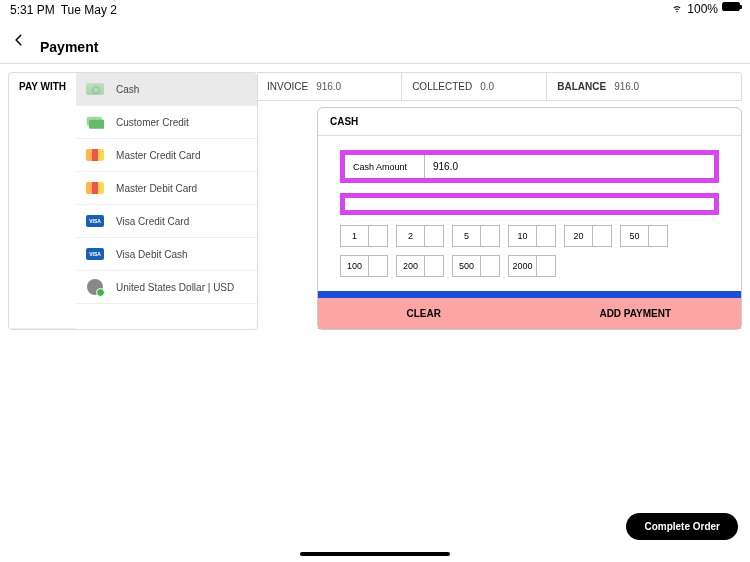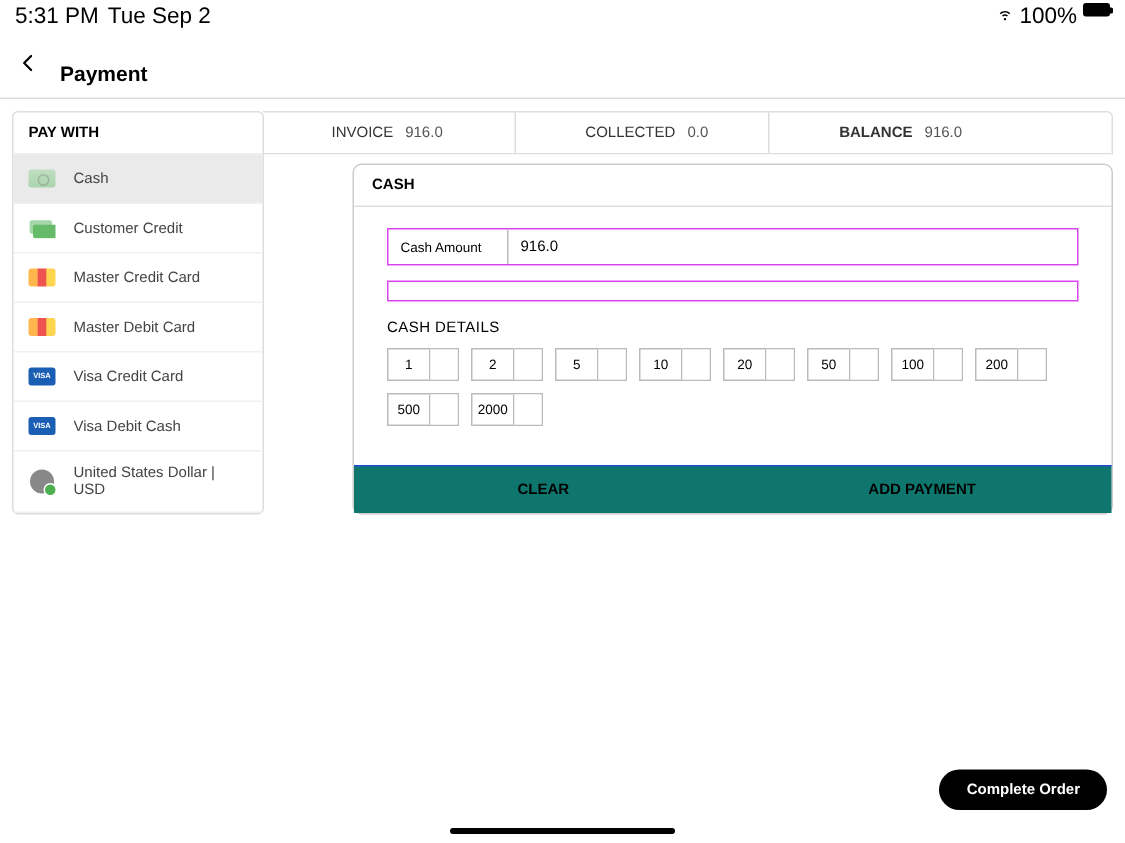--- a/index.html
+++ b/index.html
@@ -1,78 +1,78 @@
 <!DOCTYPE html>
 <html><head>
 <meta charset="utf-8">
 <style>
   * { box-sizing: border-box; margin: 0; padding: 0; font-family: -apple-system, BlinkMacSystemFont, "Helvetica Neue", Arial, sans-serif; }
   body { width: 750px; height: 562px; background: #fff; overflow: hidden; position: relative; }
 
-  .status-bar { display: flex; justify-content: space-between; align-items: center; padding: 2px 10px; font-size: 15px; }
+  .status-bar { display: flex; justify-content: space-between; align-items: center; padding: 2px 10px; font-size: 12px; }
   .status-left { display: flex; gap: 6px; }
   .status-right { display: flex; gap: 4px; }
   .wifi-icon { width: 12px; height: 12px; }
   .battery-icon { width: 18px; height: 9px; border: 1px solid #000; border-radius: 2px; background: #000; position: relative; }
   .battery-icon::after { content: ''; position: absolute; right: -3px; top: 2px; width: 2px; height: 4px; background: #000; border-radius: 0 1px 1px 0; }
 
   .header { display: flex; align-items: center; padding: 8px 12px; border-bottom: 1px solid #ddd; }
   .back-icon { font-size: 18px; font-weight: 300; margin-right: 14px; cursor: pointer; }
   .page-title { font-size: 14px; font-weight: 700; margin-top: 12px; }
 
   .main { display: flex; padding: 8px; gap: 0; }
 
-  .left-panel { width: 168px; border: 1px solid #ddd; border-radius: 4px; display: flex; flex-direction: column; background: #fff; }
+  .left-panel { width: 250px; border: 1px solid #ddd; border-radius: 4px; display: flex; flex-direction: row; background: #fff; }
   .pay-with-header { padding: 8px 10px; font-size: 10px; font-weight: 700; border-bottom: 1px solid #eee; }
   .pay-list { flex: 1; }
   .pay-item { display: flex; align-items: center; gap: 12px; padding: 9px 10px; border-bottom: 1px solid #f0f0f0; font-size: 10px; color: #444; cursor: pointer; }
   .pay-item.selected { background: #eaeaea; }
   .pay-icon { width: 18px; height: 14px; display: flex; align-items: center; justify-content: center; flex-shrink: 0; }
   .icon-cash { background: linear-gradient(#a5d6a7, #81c784); border-radius: 2px; position: relative; width: 18px; height: 12px; opacity: 0.6; }
   .icon-cash::after { content: ''; position: absolute; top: 3px; left: 6px; width: 6px; height: 6px; border: 1px solid rgba(0,0,0,0.3); border-radius: 50%; }
   .icon-credit { display: flex; align-items: center; }
   .icon-credit svg { width: 18px; height: 14px; }
   .icon-currency { width: 16px; height: 16px; border-radius: 50%; background: #888; display: flex; align-items: center; justify-content: center; position: relative; }
   .icon-currency .sub { position: absolute; bottom: -2px; right: -2px; width: 9px; height: 9px; border-radius: 50%; background: #4caf50; border: 1px solid #fff; }
   .icon-card { width: 18px; height: 12px; background: linear-gradient(to right, #ffb74d 33%, #ef5350 34%, #ef5350 66%, #ffd54f 67%); border-radius: 2px; }
   .icon-visa { width: 18px; height: 12px; background: #1a5fb4; border-radius: 2px; color: #fff; font-size: 5px; font-weight: 700; display: flex; align-items: center; justify-content: center; }
 
   .right-panel { flex: 1; display: flex; flex-direction: column; margin-left: -1px; }
   .summary { display: flex; border: 1px solid #ddd; border-left: none; border-radius: 0 4px 0 0; }
   .summary-cell { flex: 1; padding: 8px 10px; border-right: 1px solid #ddd; font-size: 10px; display: flex; gap: 8px; }
   .summary-cell:last-child { border-right: none; flex: 1.4; text-align: right; }
-  .summary-label { font-weight: 400; color: #333; margin-left: 36px; }
+  .summary-label { font-weight: 400; color: #333; }
   .summary-value { color: #555; }
   .balance .summary-label { font-weight: 700; }
 
   .cash-panel { margin: 6px 0 0 60px; border: 1px solid #ccc; border-radius: 6px; flex: 1; display: flex; flex-direction: column; background: #fff; }
   .cash-header { padding: 8px 12px; font-size: 10px; font-weight: 700; border-bottom: 1px solid #ddd; }
   .cash-body { padding: 14px 22px; flex: 1; }
-  .field-row { display: flex; border: 1px solid #d946ef; margin-bottom: 10px; }
+  .field-row { display: flex; border: 5px solid #d946ef; margin-bottom: 10px; }
   .field-label { width: 80px; padding: 6px 8px; font-size: 9px; border-right: 1px solid #bbb; display: flex; align-items: center; }
   .field-value { flex: 1; padding: 6px 8px; font-size: 10px; display: flex; align-items: center; }
   .cash-details-label { font-size: 10px; font-weight: 400; margin: 12px 0 8px 0; letter-spacing: 0.3px; }
   .denoms { display: flex; flex-wrap: wrap; gap: 8px; }
   .denom { display: flex; border: 1px solid #bbb; height: 22px; }
   .denom-val { width: 28px; font-size: 9px; display: flex; align-items: center; justify-content: center; border-right: 1px solid #bbb; }
   .denom-count { width: 18px; background: #fff; }
-  .cash-footer { display: flex; border-top: 1px solid #1d4ed8; background: #0f766e; }
+  .cash-footer { display: flex; border-top: 7px solid #1d4ed8; background: #fca5a5; }
   .cash-footer-btn { flex: 1; text-align: center; padding: 10px; font-size: 10px; font-weight: 700; cursor: pointer; }
 
   .complete-btn { position: absolute; right: 12px; bottom: 22px; background: #000; color: #fff; font-size: 10px; font-weight: 600; padding: 8px 18px; border-radius: 16px; cursor: pointer; text-align: right; }
 
   .home-indicator { position: absolute; bottom: 6px; left: 50%; transform: translateX(-50%); width: 150px; height: 4px; background: #000; border-radius: 2px; }
 </style>
 </head>
 <body>
 
 <div class="status-bar">
   <div class="status-left">
     <span>5:31 PM</span>
-    <span>Tue Sep 2</span>
+    <span>Tue May 2</span>
   </div>
   <div class="status-right">
     <span>
       <svg class="wifi-icon" viewBox="0 0 24 24">
           <path fill="#000" d="M12 18c.8 0 1.5.7 1.5 1.5S12.8 21 12 21s-1.5-.7-1.5-1.5S11.2 18 12 18zm-4-3.5c2.2-2.2 5.8-2.2 8 0l-1.4 1.4c-1.4-1.4-3.8-1.4-5.2 0L8 14.5zm-3-3c3.9-3.9 10.1-3.9 14 0l-1.4 1.4c-3.1-3.1-8.1-3.1-11.2 0L5 11.5z"></path>
         </svg>
     </span>
     <span>100%</span>
     <span class="battery-icon"></span>
   </div>
@@ -162,21 +162,20 @@
     <div class="cash-panel">
       <div class="cash-header">CASH</div>
       <div class="cash-body">
         <div class="field-row">
           <div class="field-label">Cash Amount</div>
           <div class="field-value">916.0</div>
         </div>
         <div class="field-row">
           <div class="field-value"></div>
         </div>
-        <div class="cash-details-label">CASH DETAILS</div>
         <div class="denoms" id="denoms">
             <div class="denom">
               <div class="denom-val">1</div>
               <div class="denom-count"></div>
             </div>
             <div class="denom">
               <div class="denom-val">2</div>
               <div class="denom-count"></div>
             </div>
             <div class="denom">

